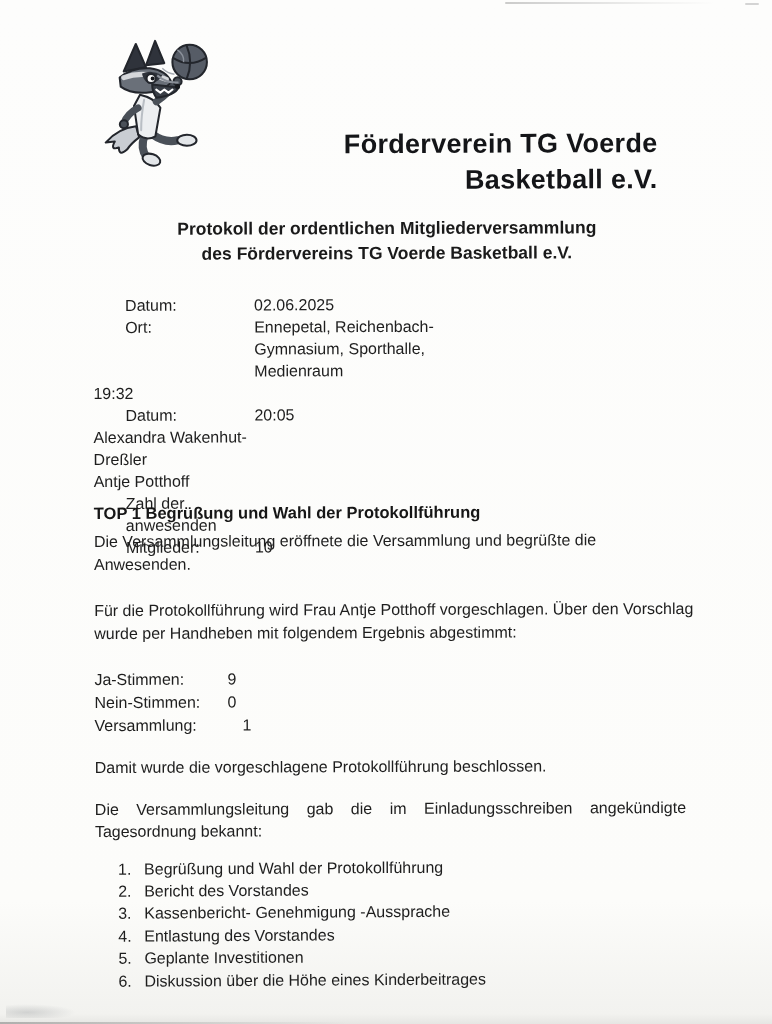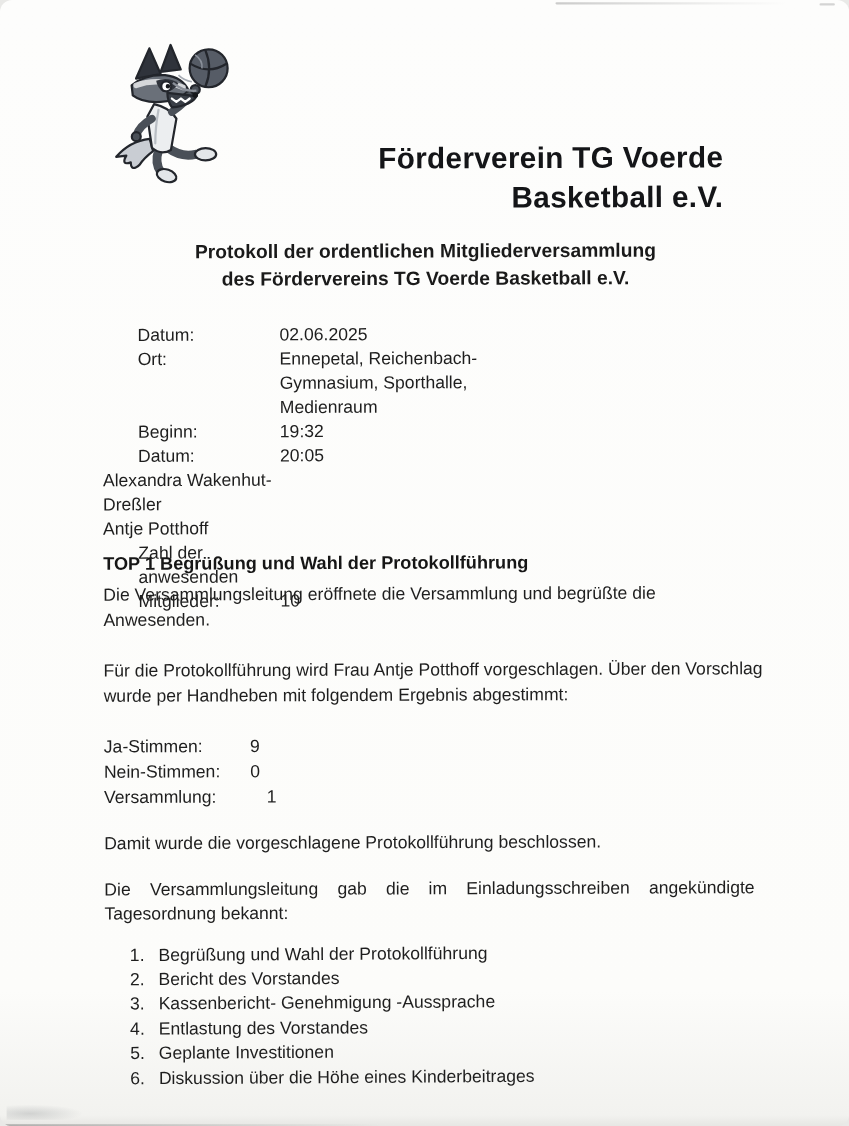--- a/index.html
+++ b/index.html
@@ -9,21 +9,20 @@
   }
   .page {
     position: relative;
     width: 772px;
     height: 1024px;
     margin: 0 auto;
     background: linear-gradient(180deg, #fdfdfc 0%, #fcfcfa 88%, #f2f2ef 99%, #e6e6e3 100%);
     font-family: "Liberation Sans", sans-serif;
     color: #1e1e1e;
     overflow: hidden;
-    border-radius: 11px;
   }
   .scan-content {
     position: absolute;
     inset: 0;
     transform: rotate(-0.2deg);
     transform-origin: 50% 0;
   }
   
   .smudge-top {
     position: absolute; top: 2px; left: 505px; width: 210px; height: 2px;
@@ -180,21 +179,20 @@
         <span class="meta-label">Datum:</span>
         <span class="meta-value">02.06.2025</span>
       </div>
       <div class="meta-row">
         <span class="meta-label">Ort:</span>
         <span class="meta-value">Ennepetal, Reichenbach-
 Gymnasium, Sporthalle,
 Medienraum</span>
       </div>
       <div class="meta-row">
-        <span class="meta-label">Beginn:</span>
         <span class="meta-value">19:32</span>
       </div>
       <div class="meta-row">
         <span class="meta-label">Datum:</span>
         <span class="meta-value">20:05</span>
       </div>
       <div class="meta-row">
         <span class="meta-value">Alexandra Wakenhut- Dreßler</span>
       </div>
       <div class="meta-row">

